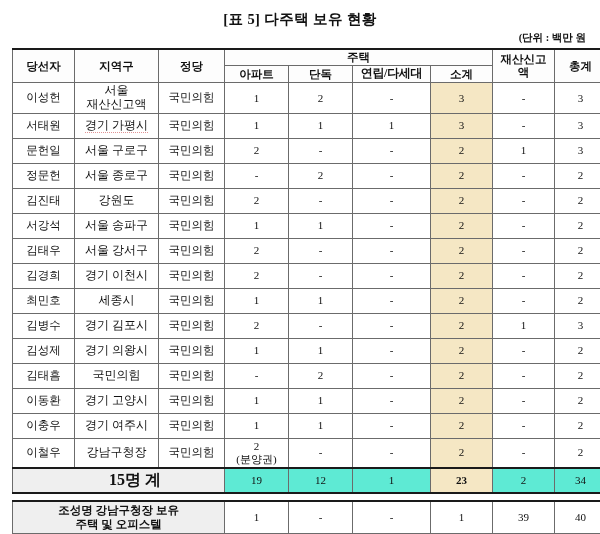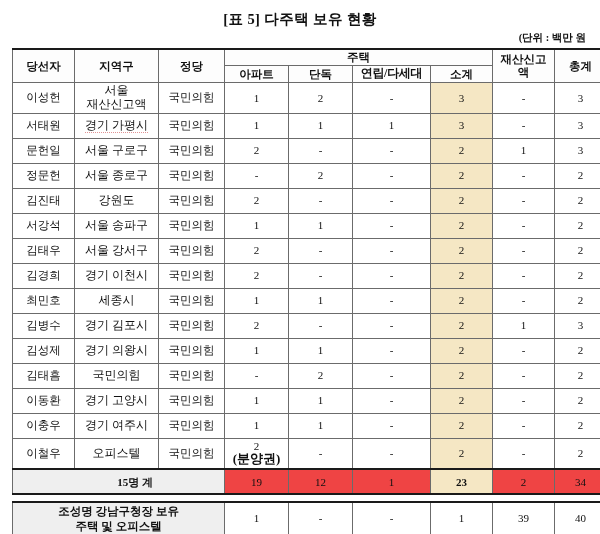--- a/index.html
+++ b/index.html
@@ -74,44 +74,44 @@
 
   .name-cell { font-size: 11.5px; }
   .dist-cell { font-size: 12px; }
   .party-cell { font-size: 11.5px; }
   .num { font-size: 11px; }
 
   .subtotal-cell { background: #f5e7c4 !important; }
 
   .two-line { line-height: 1.05; }
   .two-line .l2 { display: block; }
-  .sub-note { display: block; font-size: 13px; font-weight: bold; }
+  .sub-note { display: block; font-size: 11px; }
 
   .spell { 
     background-image: none;
     border-bottom: 1px dotted rgba(200,60,60,0.55);
     padding-bottom: 0px;
   }
 
   tr.totalrow td {
     background: #efefef;
     font-weight: bold;
     height: 21px;
     border-top: 2px solid #1a1a1a;
     border-bottom: 2px solid #1a1a1a;
   }
   tr.totalrow td.num {
-    background: #ef4444;
+    background: #5eead4;
     font-weight: normal;
   }
   tr.totalrow td.subtotal-cell {
     background: #f5e7c4 !important;
     font-weight: bold;
   }
-  tr.totalrow td.label-cell { font-size: 11px; padding-left: 35px; }
+  tr.totalrow td.label-cell { font-size: 16px; padding-left: 35px; }
 
   tr.footrow td {
     height: 26px;
   }
   tr.footrow td.label-cell {
     background: #efefef;
     font-weight: bold;
     font-size: 11.5px;
   }
   tr.footrow.f1 td.label-cell { line-height: 1.25; }
@@ -323,21 +323,21 @@
         <td class="num">1</td>
         <td class="num">1</td>
         <td class="num">-</td>
         <td class="num subtotal-cell">2</td>
         <td class="num">-</td>
         <td class="num">2</td>
       </tr>
 
       <tr class="data tall">
         <td class="name-cell">이철우</td>
-        <td class="dist-cell">오피스텔</td>
+        <td class="dist-cell">강남구청장</td>
         <td class="party-cell">국민의힘</td>
         <td class="num two-line"><span>2</span><span class="sub-note">(분양권)</span></td>
         <td class="num">-</td>
         <td class="num">-</td>
         <td class="num subtotal-cell">2</td>
         <td class="num">-</td>
         <td class="num">2</td>
       </tr>
 
       <tr class="totalrow">

